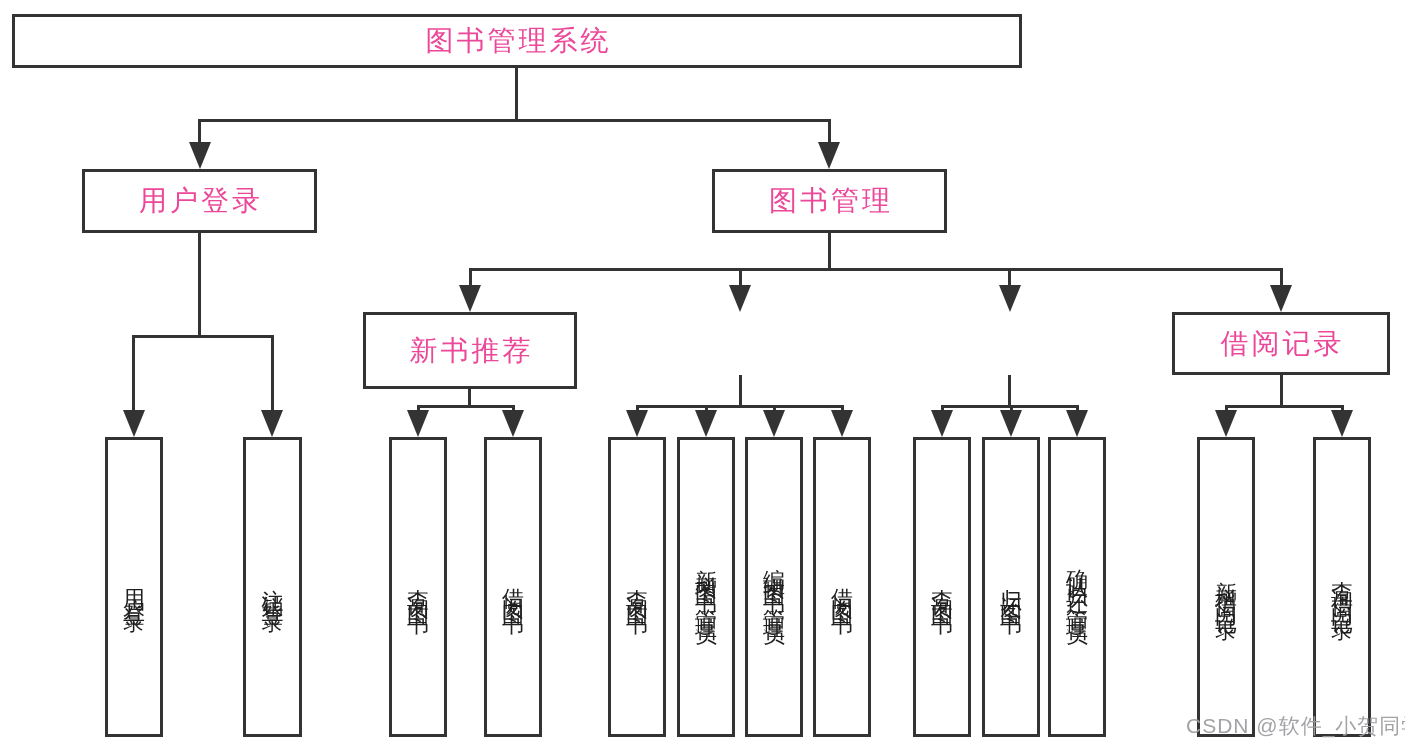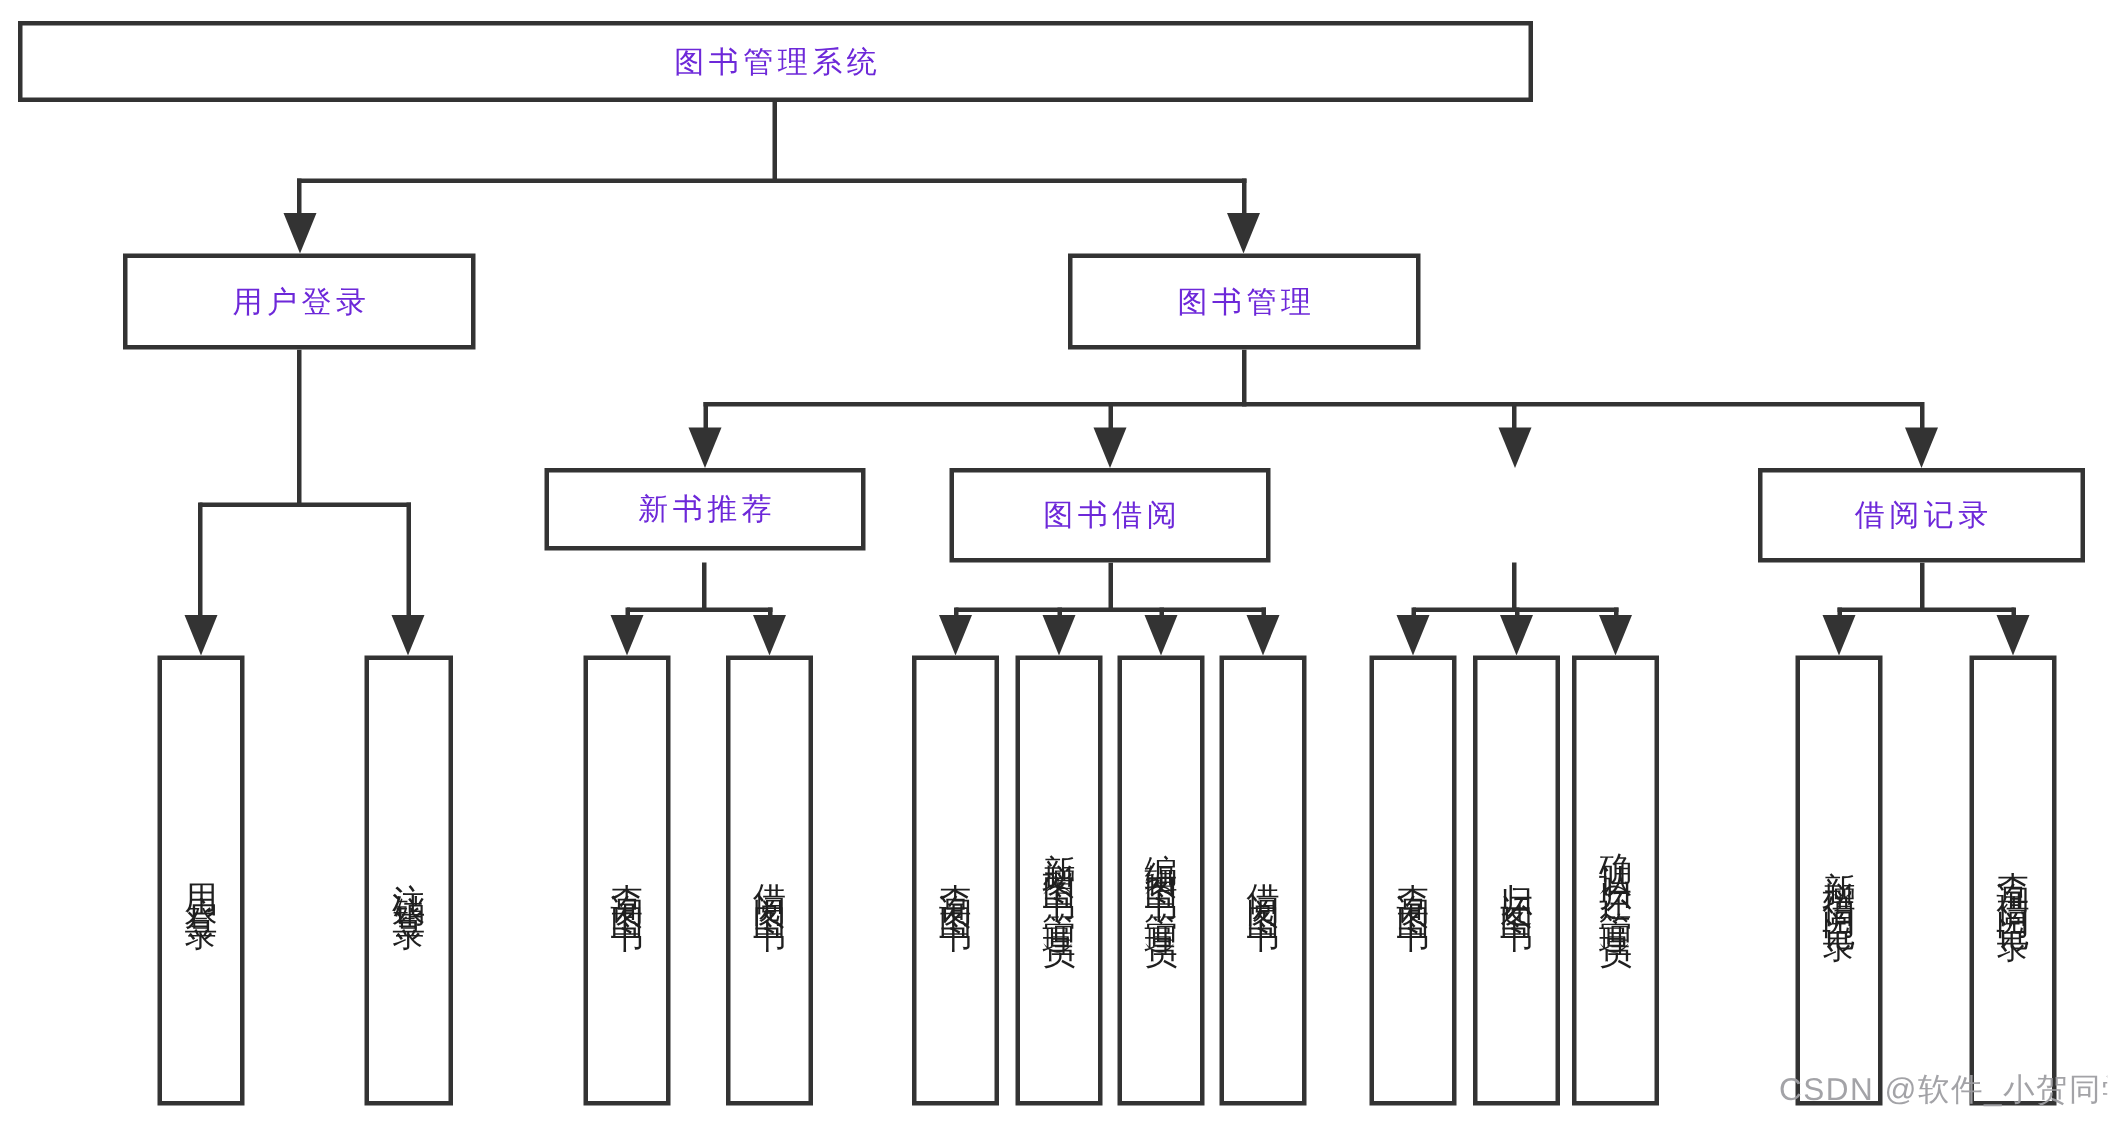--- a/index.html
+++ b/index.html
@@ -5,21 +5,21 @@
   html,body{margin:0;padding:0;background:#ffffff;}
   #canvas{
     position:relative;width:1405px;height:747px;background:#ffffff;overflow:hidden;
     font-family:"Liberation Sans","DejaVu Sans",sans-serif;
   }
   .box{
     position:absolute;box-sizing:border-box;border:3px solid #333333;background:#ffffff;
     display:flex;align-items:center;justify-content:center;z-index:2;
   }
   .lbl{
-    font-size:20px;letter-spacing:3px;color:#6d28d9;white-space:nowrap;text-indent:3px;
+    font-size:28px;letter-spacing:3px;color:#ec4899;white-space:nowrap;text-indent:3px;
   }
   .vlbl{
     writing-mode:vertical-rl;text-orientation:mixed;line-height:1;
     font-size:22px;letter-spacing:8px;color:#1f1f1f;white-space:nowrap;
   }
   .vl{position:absolute;width:3px;background:#333333;z-index:1;}
   .hl{position:absolute;height:3px;background:#333333;z-index:1;}
   .ar{
     position:absolute;width:0;height:0;z-index:1;
     border-left:11px solid transparent;border-right:11px solid transparent;
@@ -99,25 +99,22 @@
     <span class="lbl">图书管理系统</span>
   </div>
 
   <div class="box" style="left:82px;top:169px;width:235px;height:64px;">
     <span class="lbl">用户登录</span>
   </div>
   <div class="box" style="left:712px;top:169px;width:235px;height:64px;">
     <span class="lbl">图书管理</span>
   </div>
 
-  <div class="box" style="left:363px;top:312px;width:214px;height:55px;">
+  <div class="box" style="left:363px;top:312px;width:214px;height:77px;">
     <span class="lbl">新书推荐</span>
-  </div>
-  <div class="box" style="left:633px;top:312px;width:214px;height:63px;">
-    <span class="lbl">图书借阅</span>
   </div>
   <div class="box" style="left:1172px;top:312px;width:218px;height:63px;">
     <span class="lbl">借阅记录</span>
   </div>
 
   <div class="box" style="left:105px;top:437px;width:58px;height:300px;">
     <span class="vlbl">用户登录</span>
   </div>
   <div class="box" style="left:243px;top:437px;width:59px;height:300px;">
     <span class="vlbl">注销登录</span>

